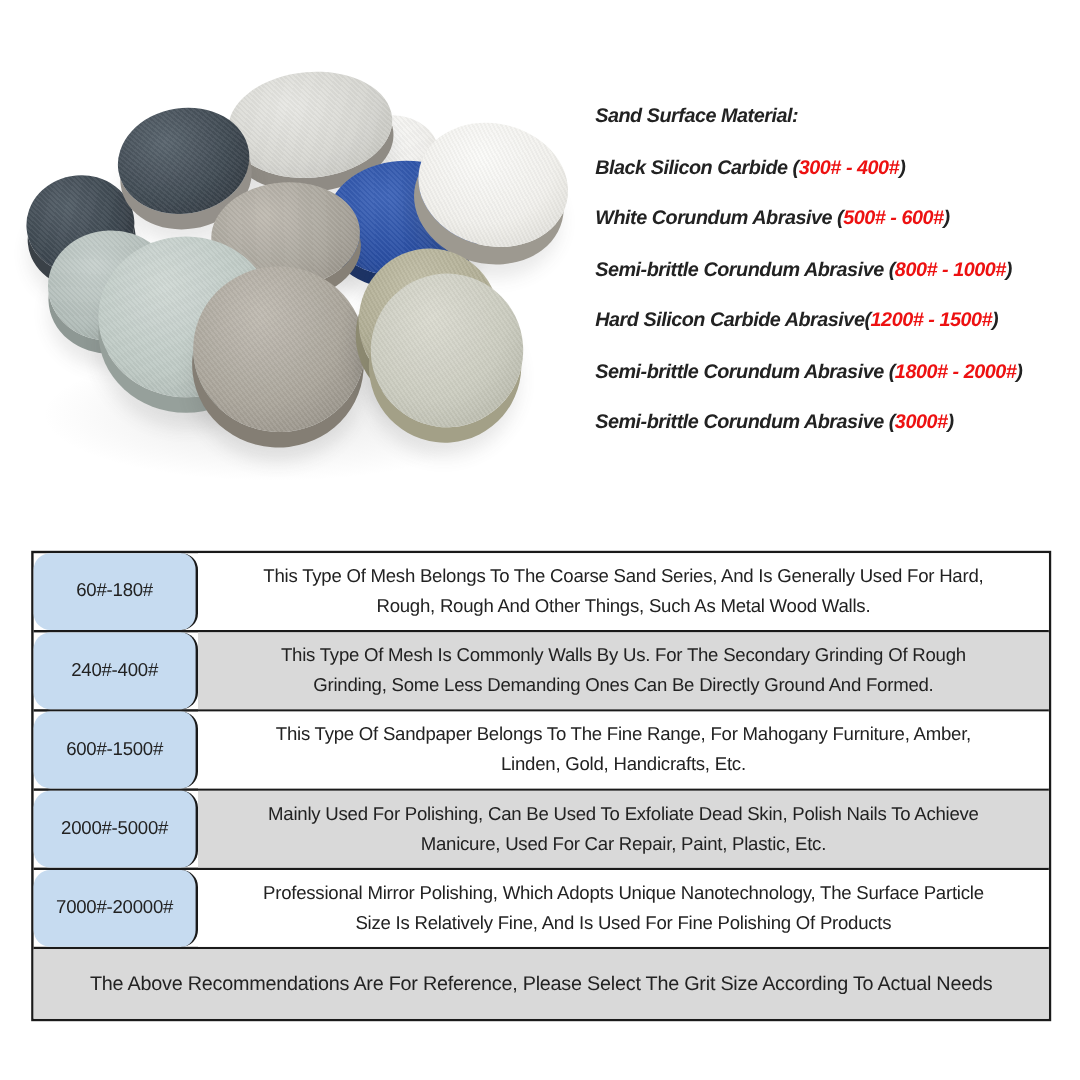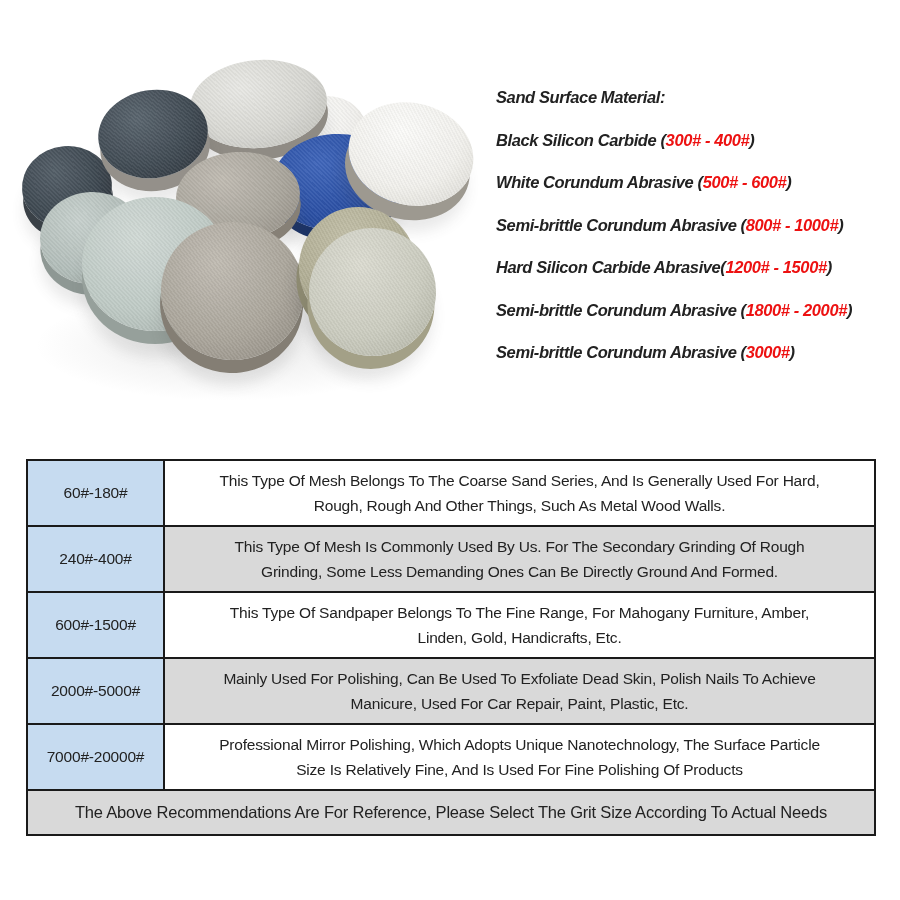--- a/index.html
+++ b/index.html
@@ -33,29 +33,29 @@
 
   
   .grit-table {
     position:absolute; left:26px; top:459px; width:850px;
     border:2px solid var(--border-dark,#1a1a1a); box-sizing:border-box; background:#fff;
   }
   .t-row { display:grid; grid-template-columns:137px 1fr; border-bottom:2px solid var(--border-dark,#1a1a1a); }
   .t-grit {
     background:var(--table-blue,#c6dbf0); border-right:2px solid var(--border-dark,#1a1a1a);
     display:flex; align-items:center; justify-content:center;
-    height:64px; font-size:15.5px; letter-spacing:-0.2px;
+    height:64px; font-size:15.5px; letter-spacing:-0.2px;border-radius:14px;
   }
   .t-desc {
     display:flex; align-items:center; justify-content:center; text-align:center;
     padding:0 40px; font-size:15.5px; line-height:25px; letter-spacing:-0.2px; background:#fff;
   }
   .t-row.alt .t-desc { background:var(--row-gray,#d9d9d9); }
   .t-footer {
-    height:43px; background:var(--row-gray,#d9d9d9);
+    height:58px; background:var(--row-gray,#d9d9d9);
     display:flex; align-items:center; justify-content:center; text-align:center;
     font-size:16.5px; letter-spacing:-0.2px;
   }
 </style>
 </head>
 <body>
 
 <div class="canvas">
 
   <div class="photo">
@@ -93,21 +93,21 @@
 
   <div class="grit-table">
 
     <div class="t-row">
       <div class="t-grit">60#-180#</div>
       <div class="t-desc">This Type Of Mesh Belongs To The Coarse Sand Series, And Is Generally Used For Hard, Rough, Rough And Other Things, Such As Metal Wood Walls.</div>
     </div>
 
     <div class="t-row alt">
       <div class="t-grit">240#-400#</div>
-      <div class="t-desc">This Type Of Mesh Is Commonly Used By Us. For The Secondary Grinding Of Rough Grinding, Some Less Demanding Ones Can Be Directly Ground And Formed.</div>
+      <div class="t-desc">This Type Of Mesh Is Commonly Walls By Us. For The Secondary Grinding Of Rough Grinding, Some Less Demanding Ones Can Be Directly Ground And Formed.</div>
     </div>
 
     <div class="t-row">
       <div class="t-grit">600#-1500#</div>
       <div class="t-desc">This Type Of Sandpaper Belongs To The Fine Range, For Mahogany Furniture, Amber, Linden, Gold, Handicrafts, Etc.</div>
     </div>
 
     <div class="t-row alt">
       <div class="t-grit">2000#-5000#</div>
       <div class="t-desc">Mainly Used For Polishing, Can Be Used To Exfoliate Dead Skin, Polish Nails To Achieve Manicure, Used For Car Repair, Paint, Plastic, Etc.</div>

